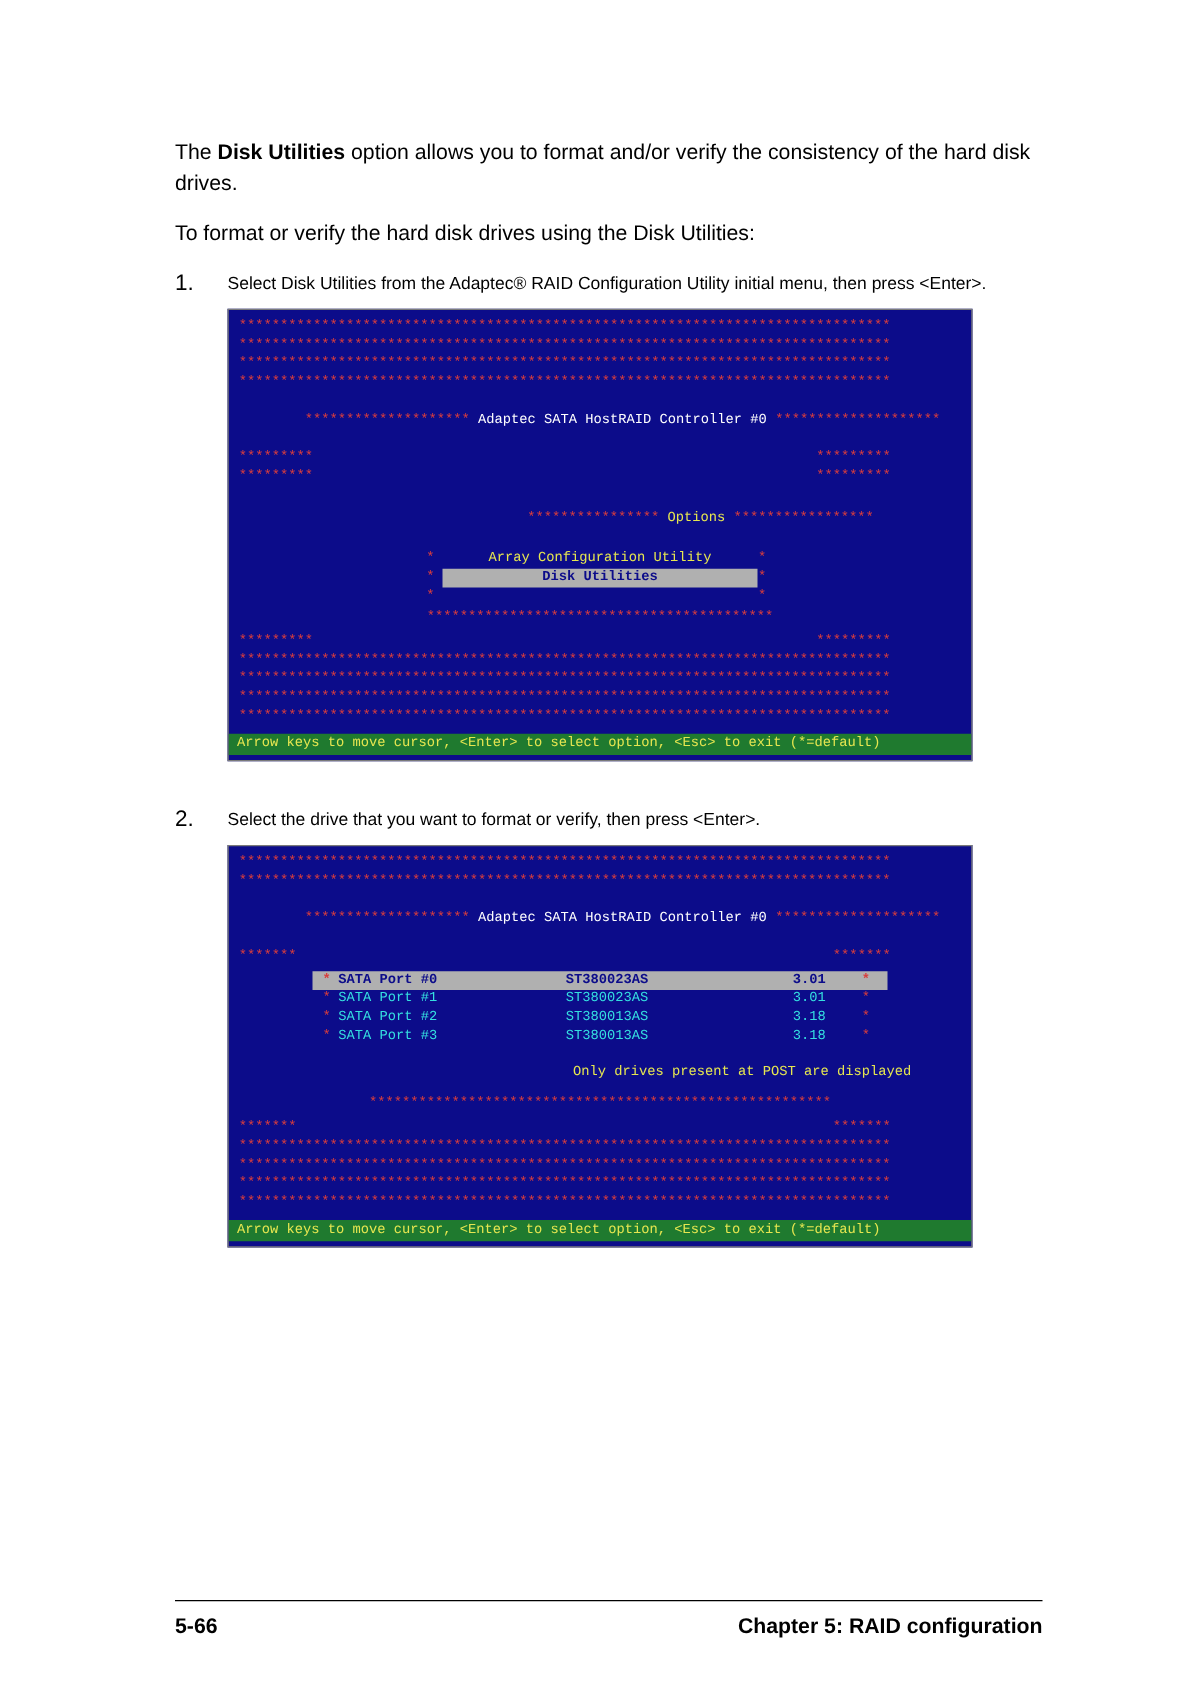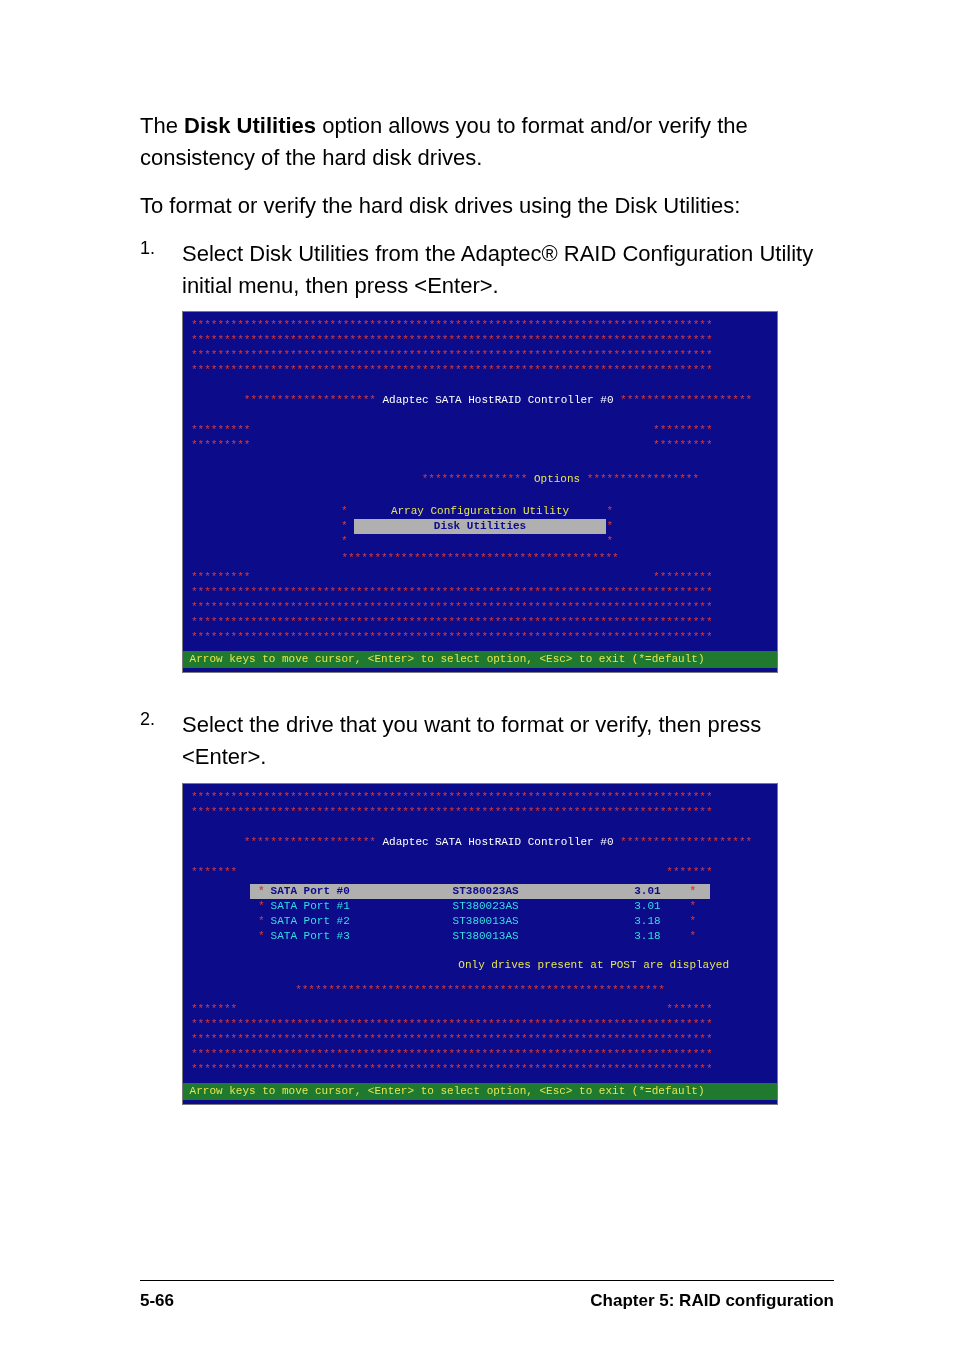--- a/index.html
+++ b/index.html
@@ -16,41 +16,41 @@
     min-height: 1351px;
     position: relative;
   }
   h2.section-title {
     font-size: 26px;
     font-weight: 700;
     margin: 0 0 12px 0;
     letter-spacing: 0.3px;
   }
   p {
-    font-size: 22px;
+    font-size: 17px;
     line-height: 1.45;
     margin: 0 0 16px 0;
   }
   .bold { font-weight: 700; }
   ol.steps {
     list-style: none;
     padding: 0;
     margin: 0;
   }
   ol.steps > li {
     display: flex;
     margin-bottom: 10px;
   }
   ol.steps .num {
     width: 42px;
     flex: 0 0 42px;
     font-size: 18px;
   }
   ol.steps .txt {
-    font-size: 22px;
+    font-size: 14px;
     line-height: 1.45;
   }
   .shot-wrap {
     margin: 8px 0 36px 42px;
   }
   .bios {
     width: 596px;
     border: 1px solid #7a7a7a;
     background: #0c0c8a;
     color: #ffffff;

